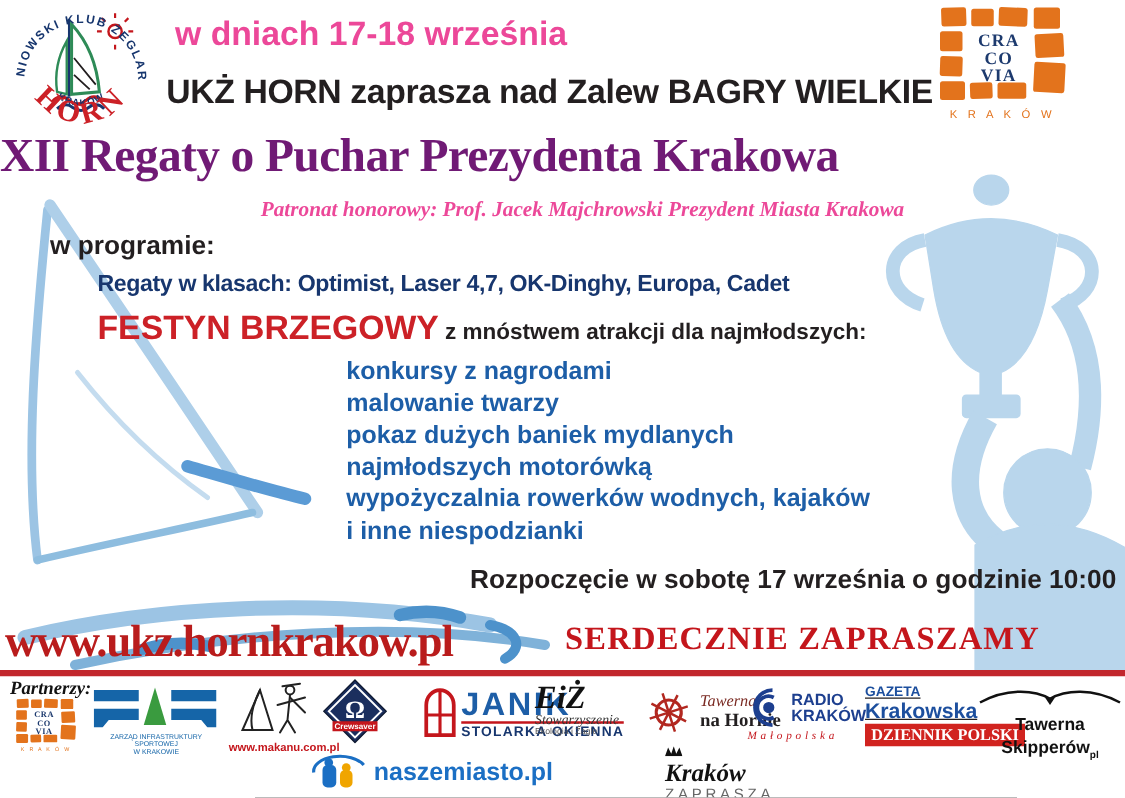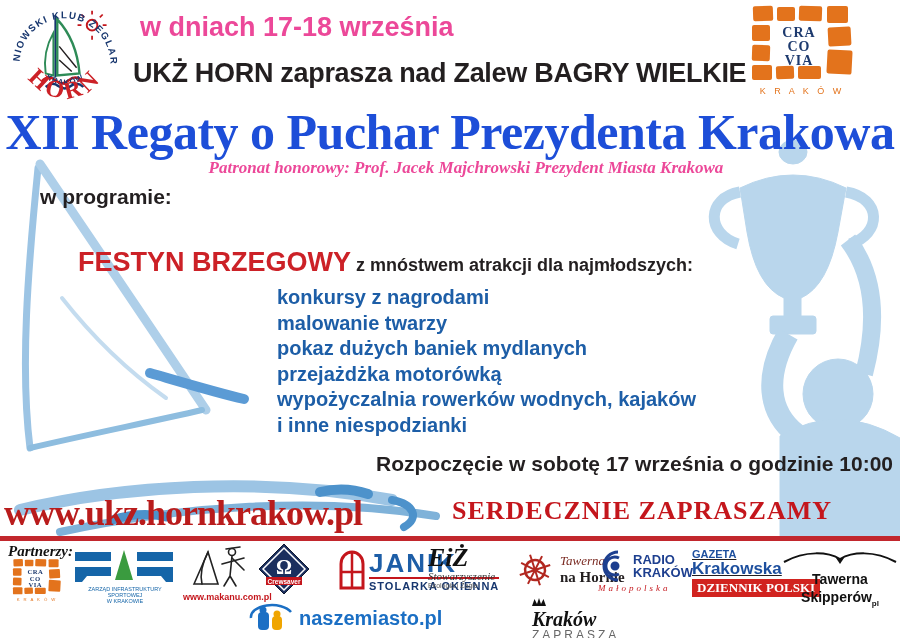--- a/index.html
+++ b/index.html
@@ -2,22 +2,22 @@
 <html><head>
 <meta charset="utf-8">
 <style>
   html,body{margin:0;padding:0;background:#888;}
   .poster{position:relative;width:900px;height:638px;background:#ffffff;overflow:hidden;
           font-family:"Liberation Sans",sans-serif;color:#231f20;}
   .abs{position:absolute;}
   
   .hdr1{left:140px;top:12px;font-size:27px;font-weight:bold;color:#ec4899;}
   .hdr2{left:133px;top:58px;font-size:27px;font-weight:bold;color:#231f20;letter-spacing:-0.3px;}
-  .title{left:0;top:103px;width:100%;text-align:center;font-family:"Liberation Serif",serif;
-         font-weight:bold;font-size:50px;color:#1d4ed8;letter-spacing:-0.5px;}
+  .title{left:0;top:103px;width:100%;text-align:left;font-family:"Liberation Serif",serif;
+         font-weight:bold;font-size:38px;color:#701a75;letter-spacing:-0.5px;}
   .patronage{left:16px;top:158px;width:100%;text-align:center;font-family:"Liberation Serif",serif;
          font-style:italic;font-weight:bold;font-size:17px;color:#ec4899;}
   .program{left:40px;top:185px;font-size:21px;font-weight:bold;}
   .classes{left:78px;top:216px;font-size:18.5px;font-weight:bold;color:#17366e;letter-spacing:-0.3px;}
   .festyn{left:78px;top:247px;}
   .festyn-hl{font-size:27px;font-weight:bold;color:#cc2127;}
   .festyn-rest{font-size:18px;font-weight:bold;color:#231f20;}
   .attractions{left:277px;top:285px;font-size:20px;font-weight:bold;color:#1d5ea7;line-height:25.5px;}
   .start{left:0;top:452px;width:893px;text-align:right;font-size:21px;font-weight:bold;color:#231f20;}
   .website{left:4px;top:492px;font-family:Liberation Serif, serif;font-weight:bold;font-size:36px;
@@ -135,30 +135,31 @@
     </g>
   </svg>
 
   <div class="abs hdr1">w dniach 17-18 września</div>
   <div class="abs hdr2">UKŻ HORN zaprasza nad Zalew BAGRY WIELKIE</div>
 
   <div class="abs title">XII Regaty o Puchar Prezydenta Krakowa</div>
   <div class="abs patronage">Patronat honorowy: Prof. Jacek Majchrowski Prezydent Miasta Krakowa</div>
 
   <div class="abs program">w programie:</div>
+  <div class="abs classes">Regaty w klasach: Optimist, Laser 4,7, OK-Dinghy, Europa, Cadet</div>
 
   <div class="abs festyn">
     <span class="festyn-hl">FESTYN BRZEGOWY</span><span class="festyn-rest"> z mnóstwem atrakcji dla najmłodszych:</span>
   </div>
 
   <div class="abs attractions">
     <div>konkursy z nagrodami</div>
     <div>malowanie twarzy</div>
     <div>pokaz dużych baniek mydlanych</div>
-    <div>przejażdżka motorówką</div>
+    <div>najmłodszych motorówką</div>
     <div>wypożyczalnia rowerków wodnych, kajaków</div>
     <div>i inne niespodzianki</div>
   </div>
 
   <div class="abs start">Rozpoczęcie w sobotę 17 września o godzinie 10:00</div>
 
   <div class="abs website">www.ukz.hornkrakow.pl</div>
   <div class="abs invitation">SERDECZNIE ZAPRASZAMY</div>
 
   <div class="abs red-bar"></div>

